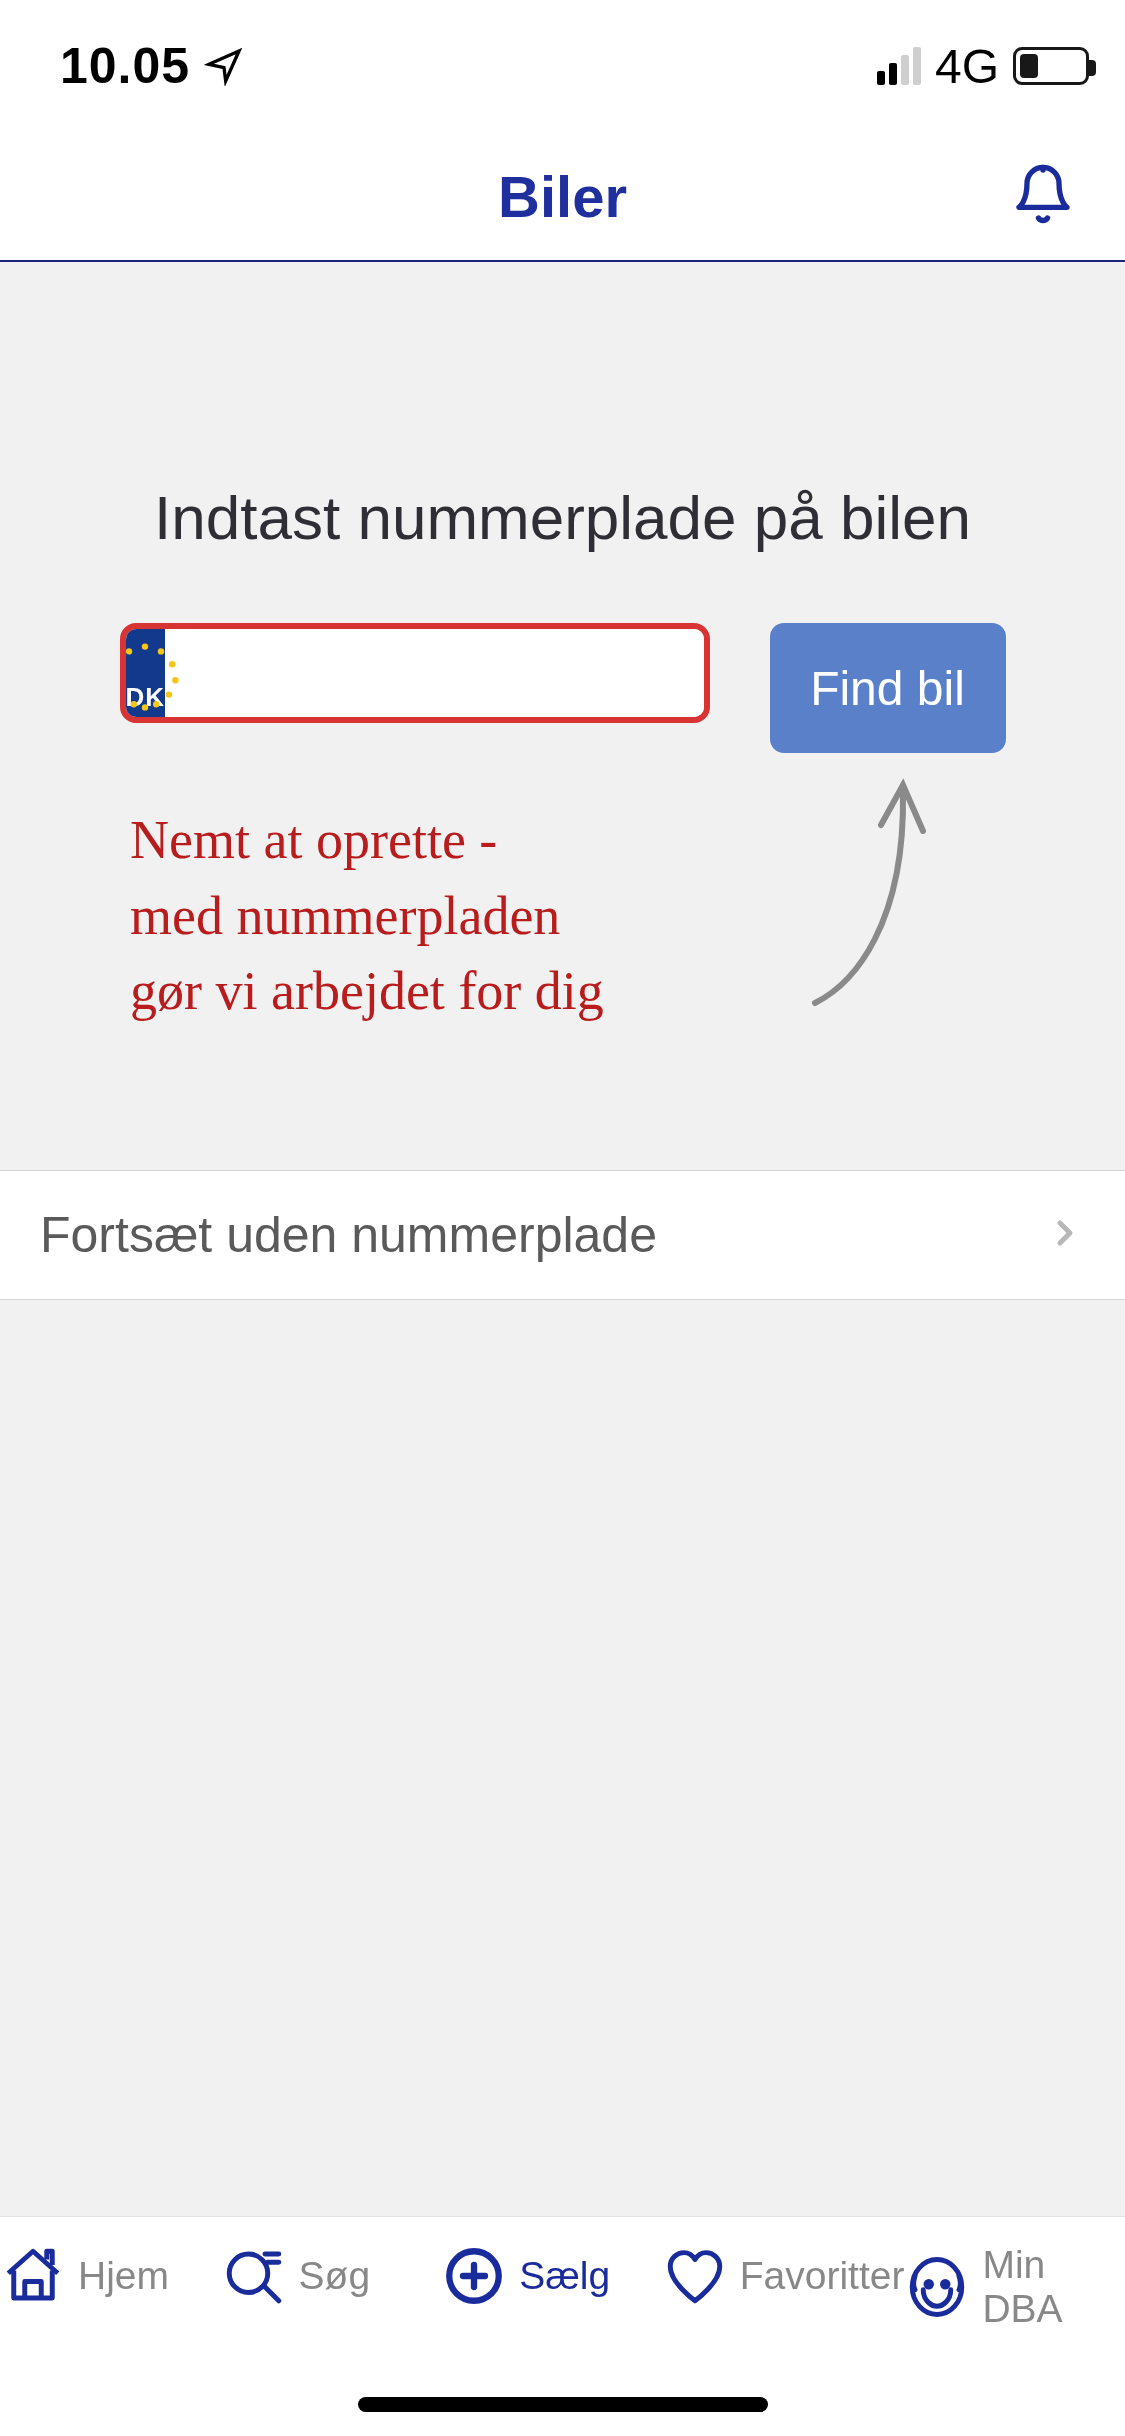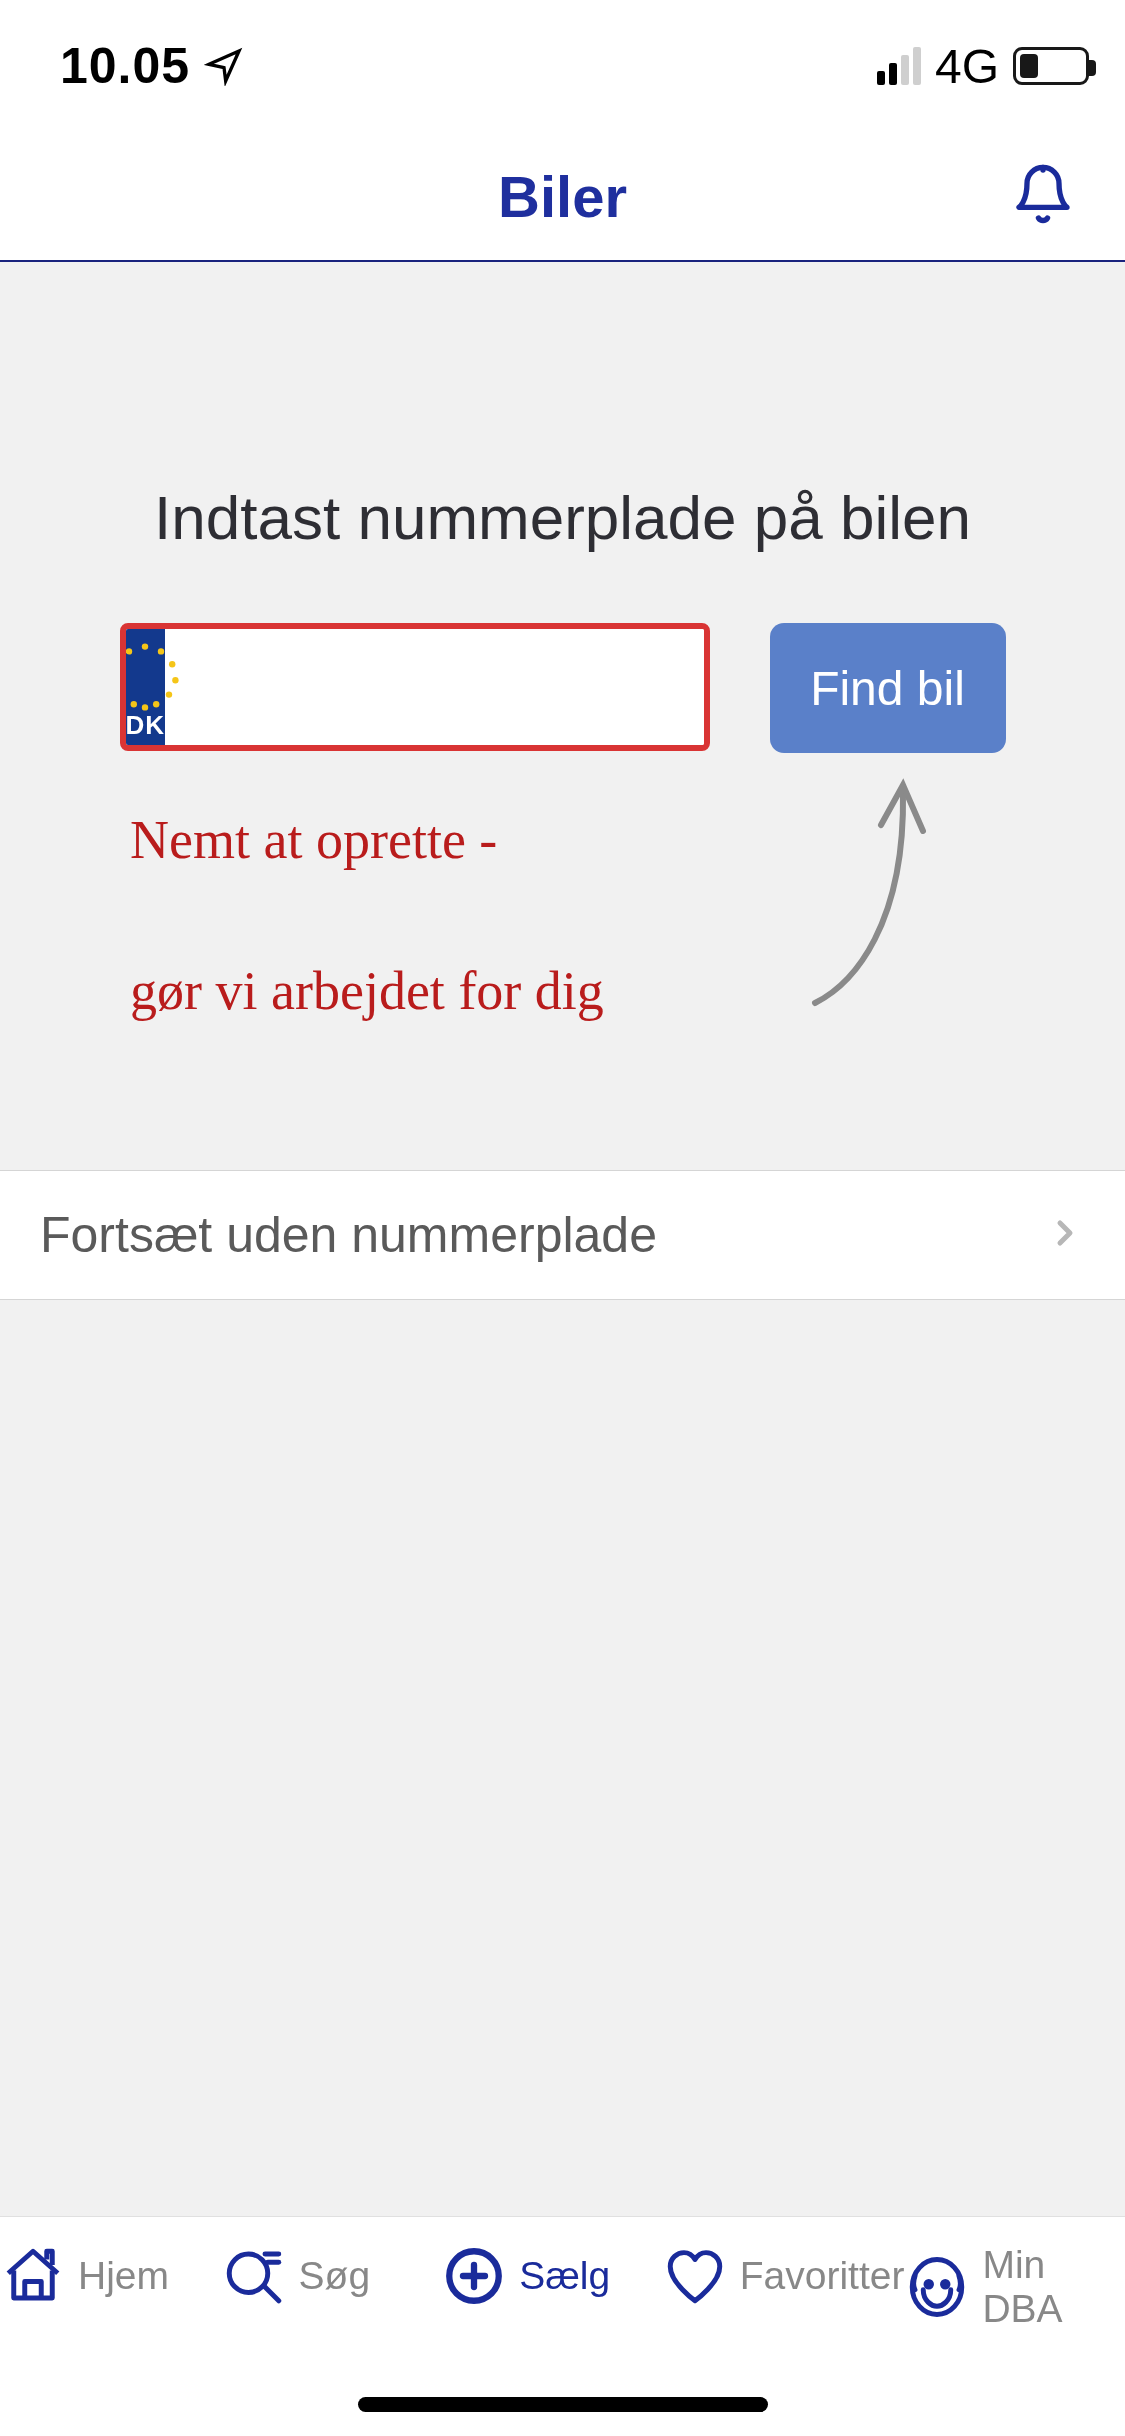--- a/index.html
+++ b/index.html
@@ -85,23 +85,23 @@
     }
     .plate-row{
       display:flex;
       gap:60px;
       justify-content:center;
       align-items:stretch;
       margin-bottom:40px;
     }
     .plate-frame{
       width:590px;
-      height:128px;
+      height:100px;
       border:6px solid #d93434;
-      border-radius:8px;
+      border-radius:16px;
       background:#fff;
       display:flex;
       overflow:hidden;
     }
     .eu-band{
       width:115px;
       background:#13398d;
       display:flex;
       flex-direction:column;
       align-items:center;
@@ -299,21 +299,21 @@
 
       <div class="hint">
         <span class="arrow">
           <svg width="140" height="260" viewBox="0 0 140 260" fill="none" stroke="#8a8a8a" stroke-width="6" stroke-linecap="round">
             <path d="M20 250 C 60 230, 110 170, 108 40"></path>
             <path d="M86 72 L108 32 L128 78"></path>
           </svg>
         </span>
         <p>
           <span>Nemt at oprette -</span><br>
-          <br>
+          <span>med nummerpladen</span><br>
           <span>gør vi arbejdet for dig</span>
         </p>
       </div>
     </div>
 
     <div class="skip-row">
       <span class="label">Fortsæt uden nummerplade</span>
       <span class="chevron">
         <svg width="40" height="40" viewBox="0 0 24 24" fill="none" stroke="#b7b7b7" stroke-width="3" stroke-linecap="round" stroke-linejoin="round">
           <polyline points="9 6 15 12 9 18"></polyline>

